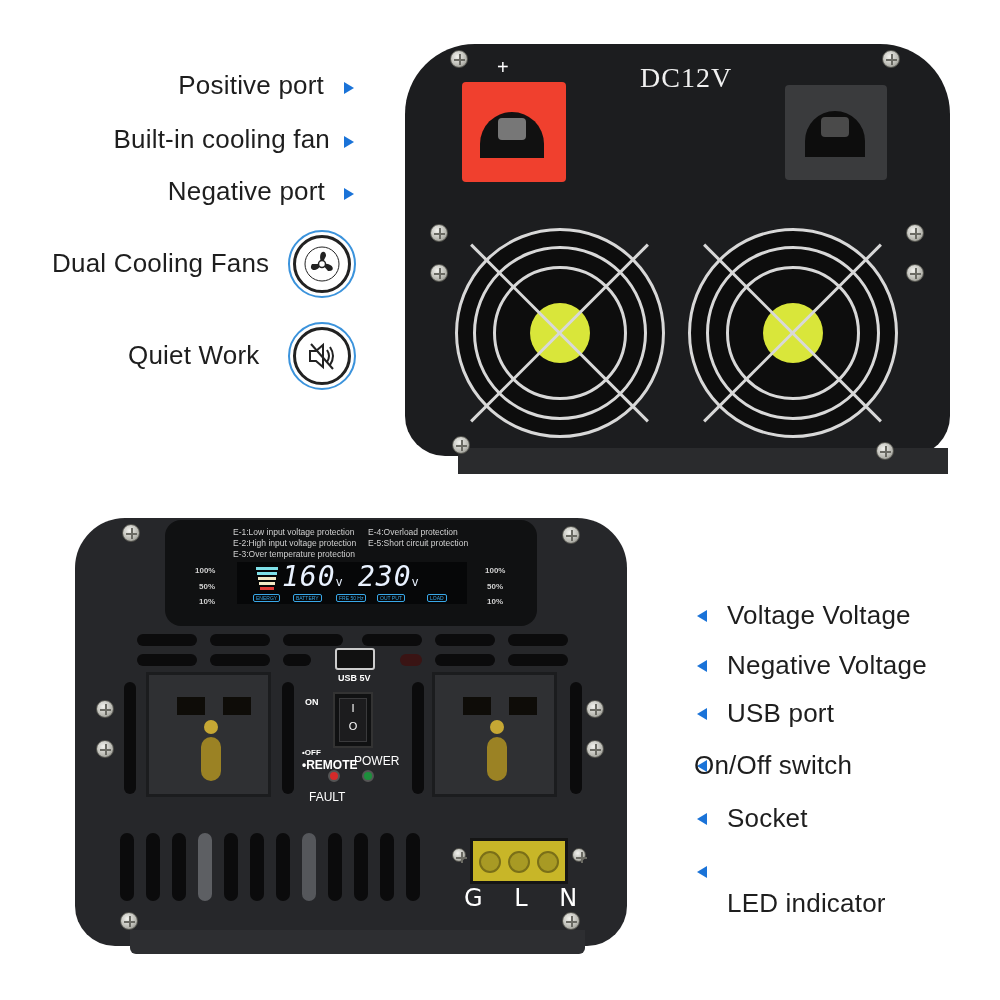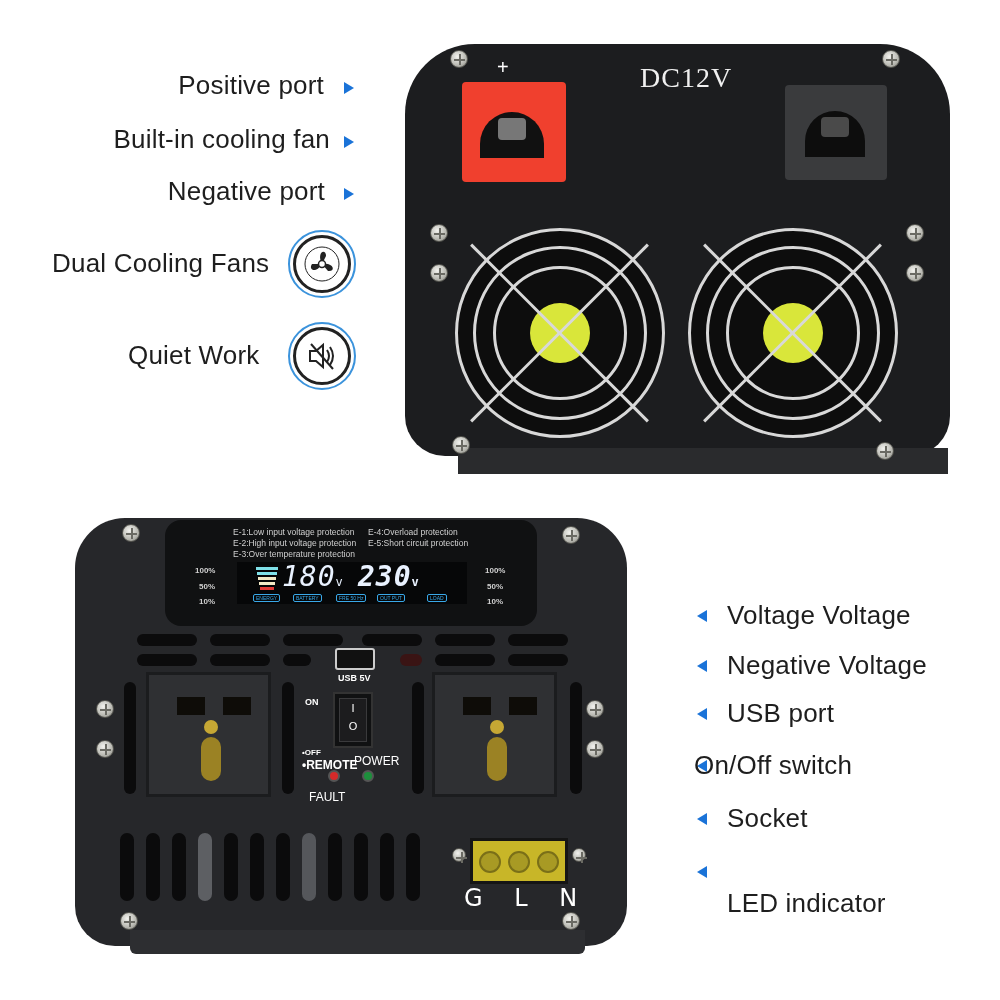--- a/index.html
+++ b/index.html
@@ -162,22 +162,22 @@
 <div class="pct" style="left:487px; top:582px;">50%</div>
 <div class="pct" style="left:487px; top:597px;">10%</div>
 
 <div class="lcd"></div>
 <div class="bar-lvl" style="top:567px; background:#7fe0e8;"></div>
 <div class="bar-lvl" style="top:572px; left:257px; width:20px; background:#7fe0e8;"></div>
 <div class="bar-lvl" style="top:577px; left:258px; width:18px; background:#f2e9c6;"></div>
 <div class="bar-lvl" style="top:582px; left:259px; width:16px; background:#f2e9c6;"></div>
 <div class="bar-lvl" style="top:587px; left:260px; width:14px; background:#e23a36;"></div>
 
-<div class="lcd-val" style="left:282px; top:560px;"><span>180</span><span class="lcd-unit">v</span></div>
-<div class="lcd-val" style="left:358px; top:560px;font-weight:bold;"><span>230</span><span class="lcd-unit">v</span></div>
+<div class="lcd-val" style="left:282px; top:560px;"><span>160</span><span class="lcd-unit">v</span></div>
+<div class="lcd-val" style="left:358px; top:560px;"><span>230</span><span class="lcd-unit">v</span></div>
 
 <div class="lcd-tag" style="left:253px; top:594px;">ENERGY</div>
 <div class="lcd-tag" style="left:293px; top:594px;">BATTERY</div>
 <div class="lcd-tag" style="left:336px; top:594px;">FRE 50 Hz</div>
 <div class="lcd-tag" style="left:377px; top:594px;">OUT PUT</div>
 <div class="lcd-tag" style="left:427px; top:594px;">LOAD</div>
 
 <div class="vent" style="left:137px; top:634px; width:60px; height:12px;"></div>
 <div class="vent" style="left:210px; top:634px; width:60px; height:12px;"></div>
 <div class="vent" style="left:283px; top:634px; width:60px; height:12px;"></div>

